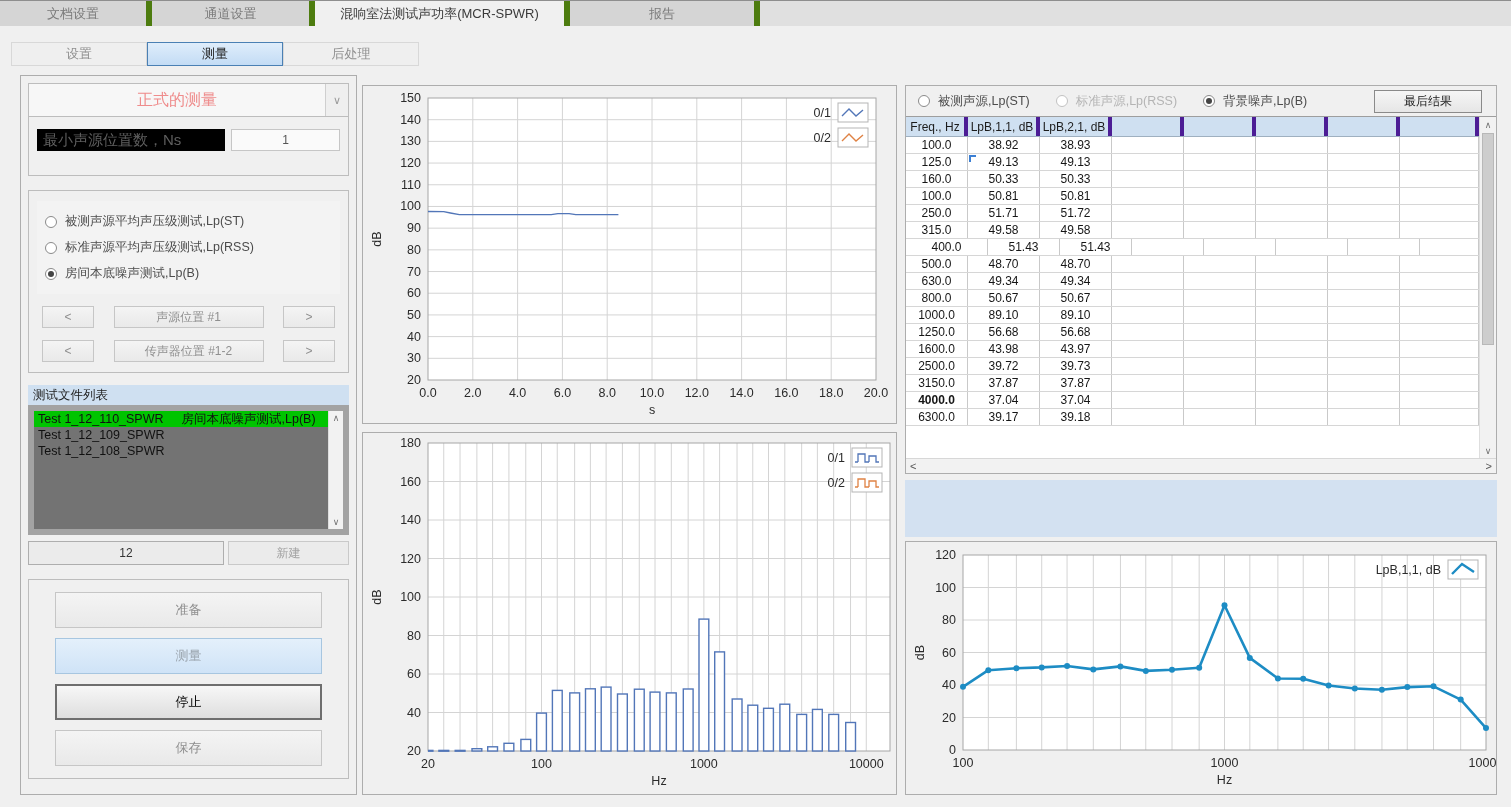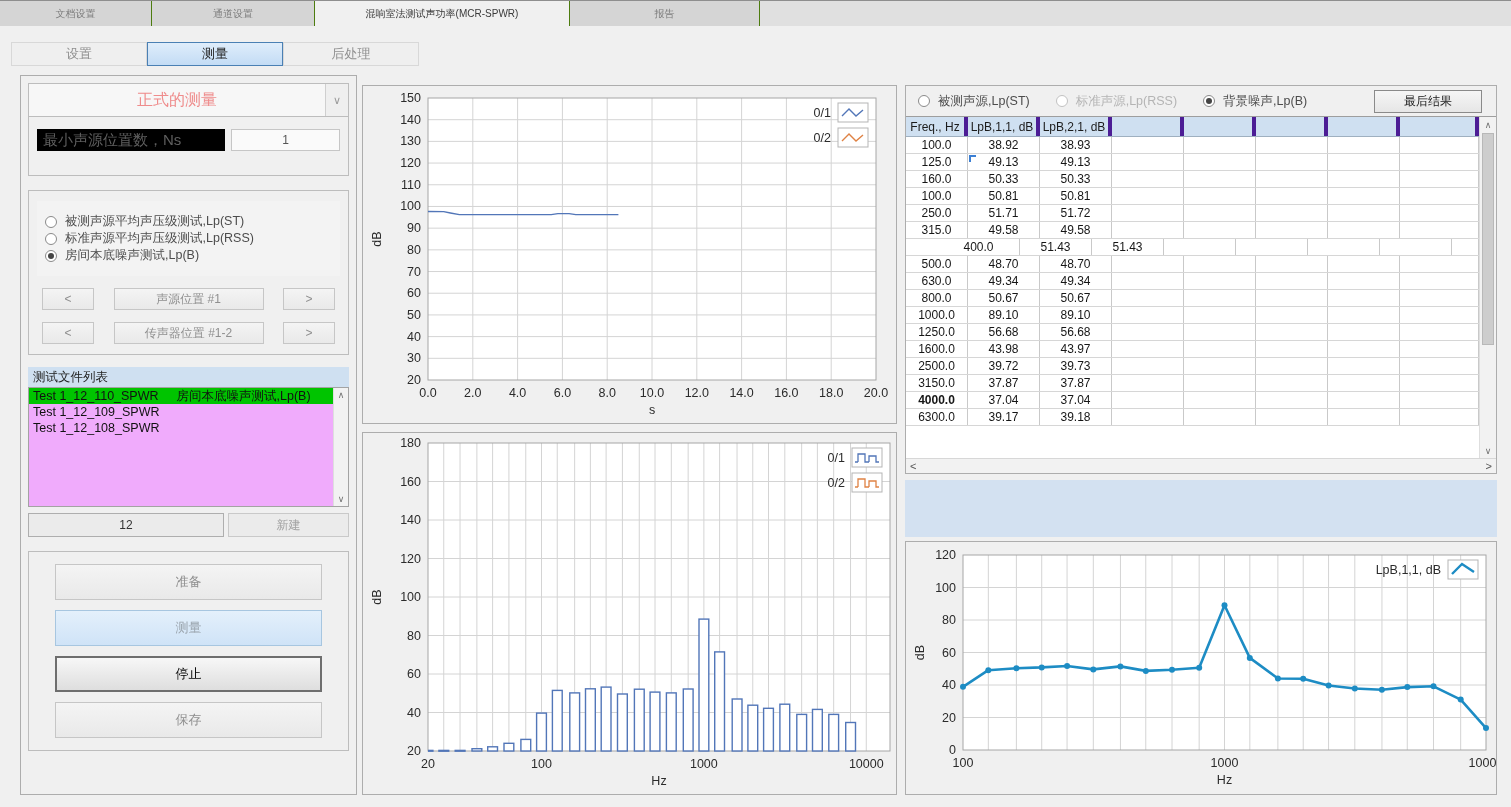--- a/index.html
+++ b/index.html
@@ -4,22 +4,22 @@
 <style>
   html,body{margin:0;padding:0}
   body{
     width:1511px;height:807px;position:relative;overflow:hidden;
     background:#f0f0f0;color:#333;
     font-family:"Liberation Sans","DejaVu Sans",sans-serif;font-size:12px;
   }
   
   .tabbar{position:absolute;left:0;top:0;width:1511px;height:26px;background:#e0e0e0;
     border-top:1px solid #8e8e8e;box-sizing:border-box;display:flex}
-  .tab{height:100%;display:flex;align-items:center;justify-content:center;font-size:10px;
-    color:#7b7b7b;background:#d5d5d5;border-right:1px solid #4d7c0f;box-sizing:border-box;cursor:default}
+  .tab{height:100%;display:flex;align-items:center;justify-content:center;font-size:13px;
+    color:#7b7b7b;background:#d5d5d5;border-right:6px solid #4d7c0f;box-sizing:border-box;cursor:default}
   .tab.active{background:#f0f0f0;color:#3a3a3a}
   
   .subtabs{position:absolute;left:11px;top:42px;display:flex}
   .subtab{width:136px;height:24px;display:flex;align-items:center;justify-content:center;
     font-size:13px;color:#8f8f8f;background:#efefef;border:1px solid #d8d8d8;box-sizing:border-box}
   .subtab.active{background:linear-gradient(#dfedfb,#c3dcf5);border:1px solid #4a80b4;color:#222}
   
   .panel{position:absolute;box-sizing:border-box;border:1px solid #adadad;background:#f0f0f0}
   .btn{display:flex;align-items:center;justify-content:center;box-sizing:border-box;
     background:linear-gradient(#f4f4f4,#e9e9e9);border:1px solid #c6c6c6;color:#8f8f8f;cursor:default}
@@ -30,34 +30,34 @@
   .mode-select .dd{width:22px;border-left:1px solid #cfcfcf;display:flex;align-items:center;
     justify-content:center;color:#9a9a9a;background:#efefef;font-size:11px}
   .groupbox{border:1px solid #bdbdbd;box-sizing:border-box;background:#f0f0f0}
   #params-box{margin-top:-1px;padding:12px 8px 24px;display:flex;flex-direction:column;gap:9px}
   .field-row{display:flex;height:22px}
   .field-row .lbl{width:188px;background:#000000;color:#5f5f5f;display:flex;align-items:center;
     padding-left:6px;font-size:15px;box-sizing:border-box}
   .field-row .val{flex:1;margin-left:6px;border:1px solid #c6c6c6;background:#fafafa;display:flex;
     align-items:center;justify-content:center;color:#555}
   #test-box{margin-top:14px;padding:10px 8px 10px}
-  .radio-panel{background:#f3f3f3;padding:12px 8px;display:flex;flex-direction:column;}
+  .radio-panel{background:#f3f3f3;padding:12px 8px;display:flex;flex-direction:column;gap:9px}
   .radio-row{display:flex;align-items:center;gap:8px;color:#4c4c4c;font-size:12.5px}
   .radio{width:12px;height:12px;border:1px solid #8a8a8a;border-radius:50%;background:#fff;
     position:relative;flex:0 0 auto;box-sizing:border-box}
   .radio.sel::after{content:"";position:absolute;left:2px;top:2px;right:2px;bottom:2px;
     background:#444;border-radius:50%}
   .radio.dis{border-color:#c2c2c2}
   .radio-row.dis{color:#b4b4b4}
   .nav-row{display:flex;justify-content:space-between;align-items:center;margin:12px 5px 0}
   .nav-row .arrow{width:52px;height:22px}
   .nav-row .mid{width:150px;height:22px}
   .list-header{margin-top:12px;height:20px;background:#cfe0f1;display:flex;align-items:center;
     padding-left:5px;color:#222;font-size:12.5px}
-  .listbox{height:118px;border:1px solid #a3a3a3;background:#f0abfc;position:relative;overflow:hidden}
+  .listbox{height:118px;border:6px solid #a3a3a3;background:#737373;position:relative;overflow:hidden}
   .list-item{height:16px;display:flex;align-items:center;padding-left:4px;font-size:12.5px;color:#111}
   .list-item.selected{background:#00c400}
   .list-item .tag{margin-left:18px}
   .vsb{position:absolute;right:0;top:0;bottom:0;width:15px;background:#f2f2f2;border-left:1px solid #dedede;
     display:flex;flex-direction:column;justify-content:space-between;align-items:center;color:#707070;
     font-size:9px;padding:2px 0;box-sizing:border-box}
   .counter-row{display:flex;margin-top:6px;height:24px;gap:4px}
   #counter-btn{width:196px;background:#ebebeb;border:1px solid #aeaeae;color:#333}
   #new-btn{flex:1;background:#ebebeb;border:1px solid #c9c9c9;color:#a3a3a3}
   #actions-box{margin-top:14px;padding:12px 26px;display:flex;flex-direction:column;gap:10px}
@@ -405,21 +405,21 @@
           <div class="tcell" style="width: 62px;">315.0</div>
           <div class="tcell" style="width: 72px;">49.58</div>
           <div class="tcell" style="width: 72px;">49.58</div>
           <div class="tcell" style="width: 72px;"></div>
           <div class="tcell" style="width: 72px;"></div>
           <div class="tcell" style="width: 72px;"></div>
           <div class="tcell" style="width: 72px;"></div>
           <div class="tcell" style="flex: 1 1 0%;"></div>
         </div>
         <div class="trow">
-          <div class="tcell" style="width: 82px; margin-left: 32px;">400.0</div>
+          <div class="tcell" style="width: 82px;">400.0</div>
           <div class="tcell" style="width: 72px;">51.43</div>
           <div class="tcell" style="width: 72px;">51.43</div>
           <div class="tcell" style="width: 72px;"></div>
           <div class="tcell" style="width: 72px;"></div>
           <div class="tcell" style="width: 72px;"></div>
           <div class="tcell" style="width: 72px;"></div>
           <div class="tcell" style="flex: 1 1 0%;"></div>
         </div>
         <div class="trow">
           <div class="tcell" style="width: 62px;">500.0</div>

